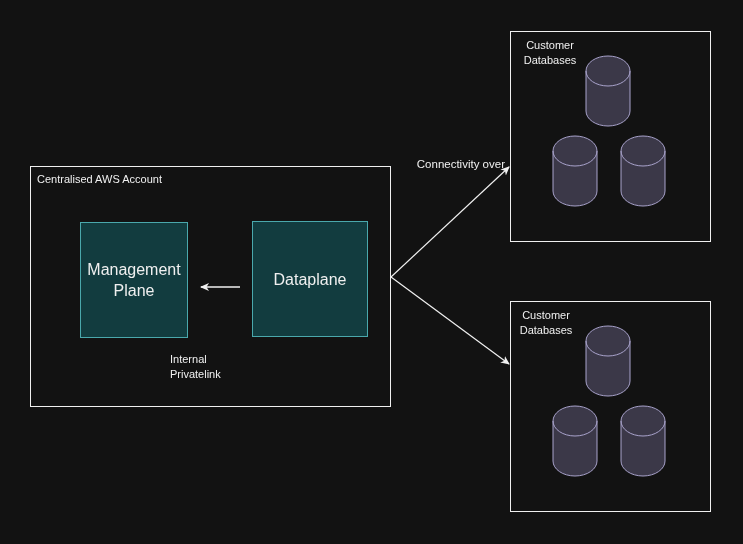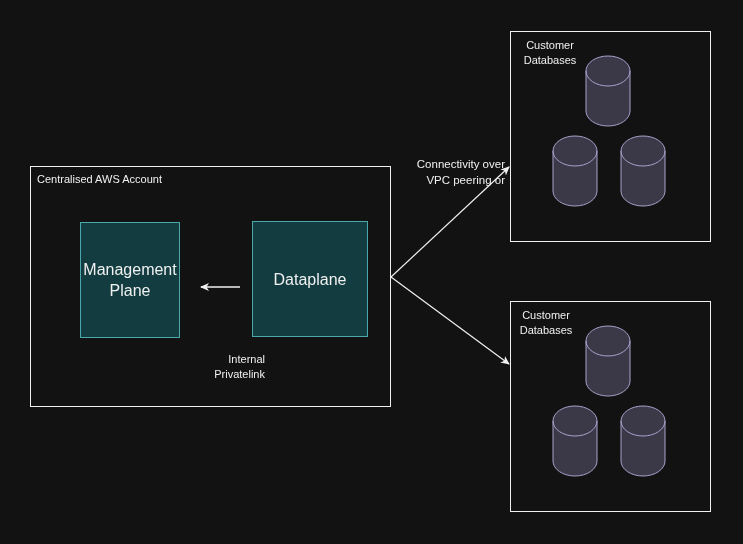--- a/index.html
+++ b/index.html
@@ -9,36 +9,35 @@
   .box { position: absolute; border: 1px solid #f0f0f0; box-sizing: border-box; }
   .node { position: absolute; background: #123c3f; border: 1px solid #4aa8ac; box-sizing: border-box; display: flex; align-items: center; justify-content: center; text-align: center; font-size: 16px; line-height: 21px; color: #f0f0f0; }
 </style>
 </head>
 <body>
 
 <div class="box" style="left:30px;top:166px;width:361px;height:241px;">
   <div class="lbl" style="left:6px;top:6px;font-size:11px;">Centralised AWS Account</div>
 </div>
 
-<div class="node" style="left:80px;top:222px;width:100px;height:116px;">
+<div class="node" style="left:80px;top:222px;width:108px;height:116px;">
   <span style="padding:0 4px;">Management Plane</span>
 </div>
 
 <div class="node" style="left:252px;top:221px;width:116px;height:116px;">
   <span>Dataplane</span>
 </div>
 
-<div class="lbl" style="left:170px;top:352px;width:95px;text-align:right;font-size:11px;line-height:15px;">
+<div class="lbl" style="left:170px;top:352px;width:95px;text-align:left;font-size:11px;line-height:15px;">
   <div>Internal</div>
   <div>Privatelink</div>
 </div>
 
 <div class="lbl" style="left:390px;top:134px;width:115px;text-align:right;font-size:11.5px;line-height:15.5px;margin-top:23px;">
   <div>Connectivity over</div>
-  <div>VPC peering or</div>
 </div>
 
 <div class="box" style="left:510px;top:31px;width:201px;height:211px;">
   <div class="lbl" style="left:4px;top:6px;width:70px;text-align:center;font-size:11px;line-height:15px;">
     <div>Customer</div>
     <div>Databases</div>
   </div>
 </div>
 <div class="box" style="left:510px;top:301px;width:201px;height:211px;">
   <div class="lbl" style="left:0px;top:6px;width:70px;text-align:center;font-size:11px;line-height:15px;">

